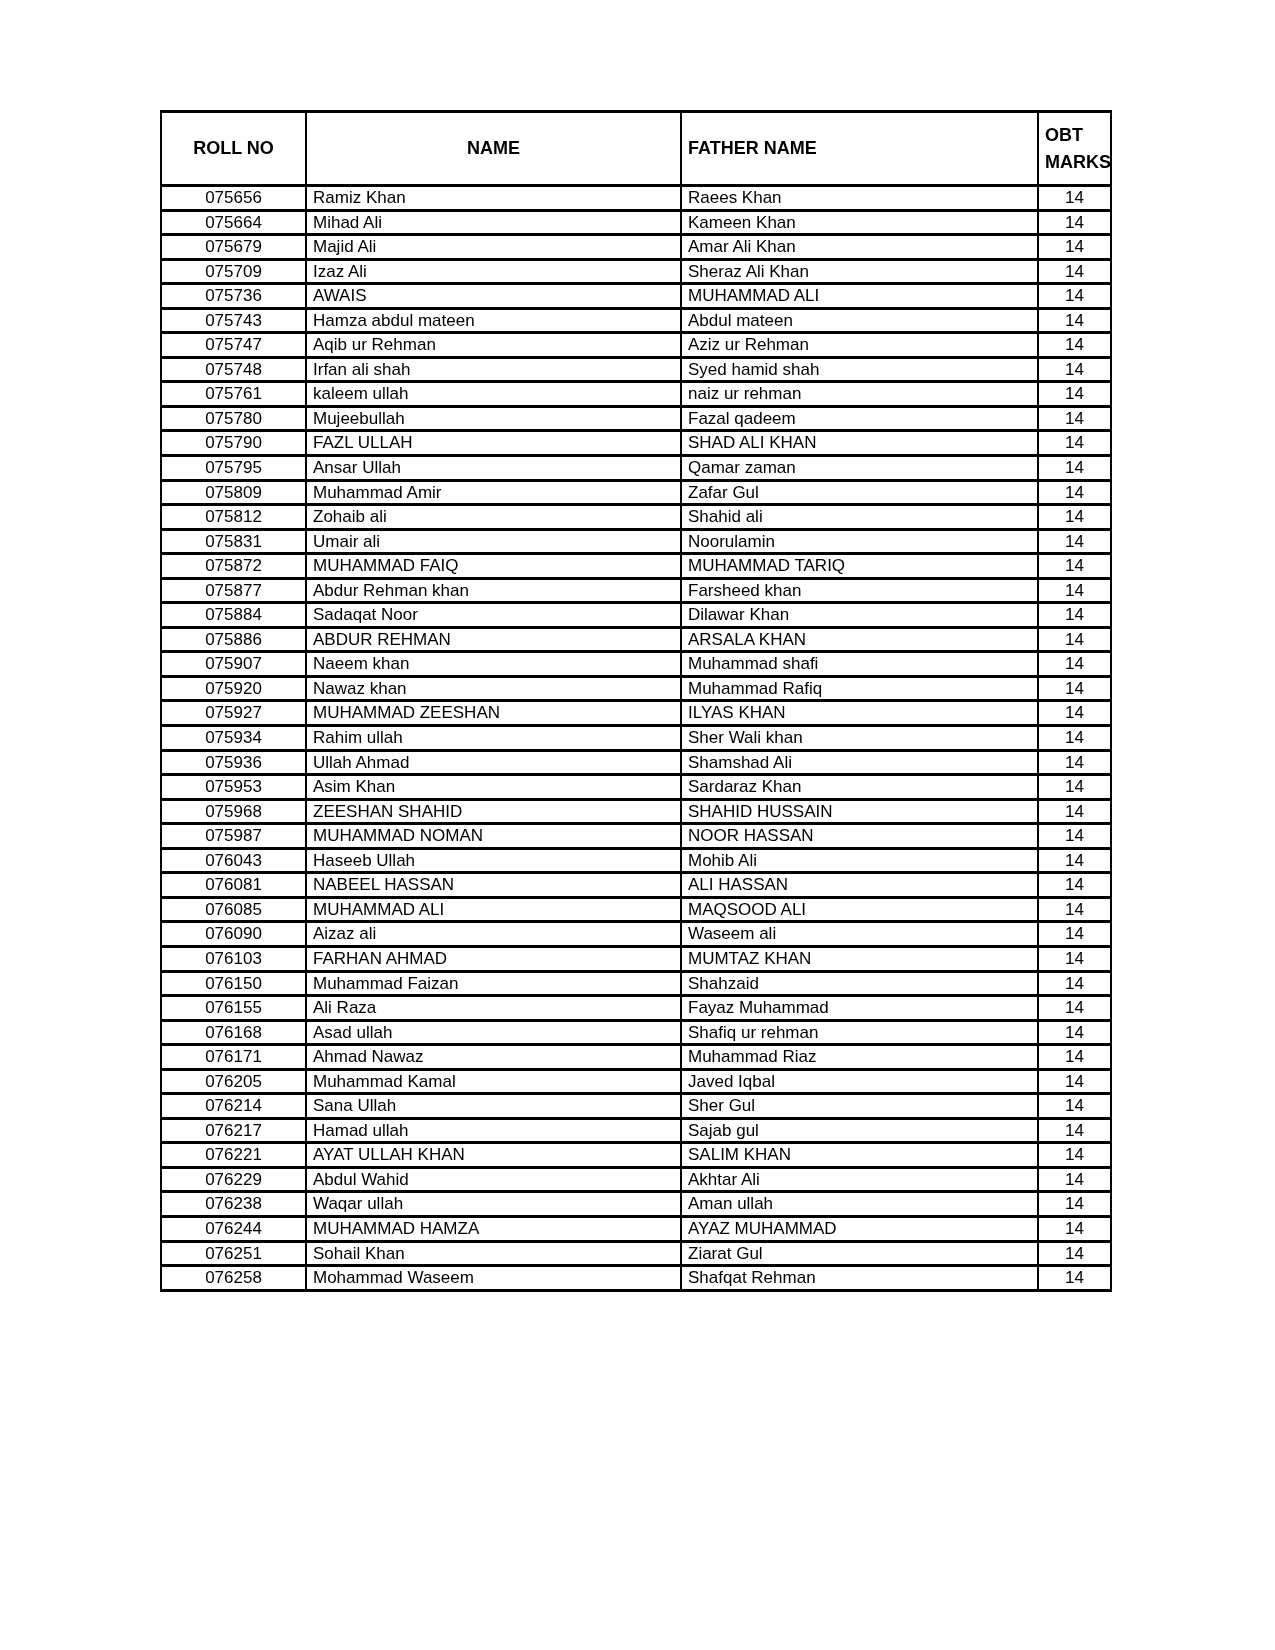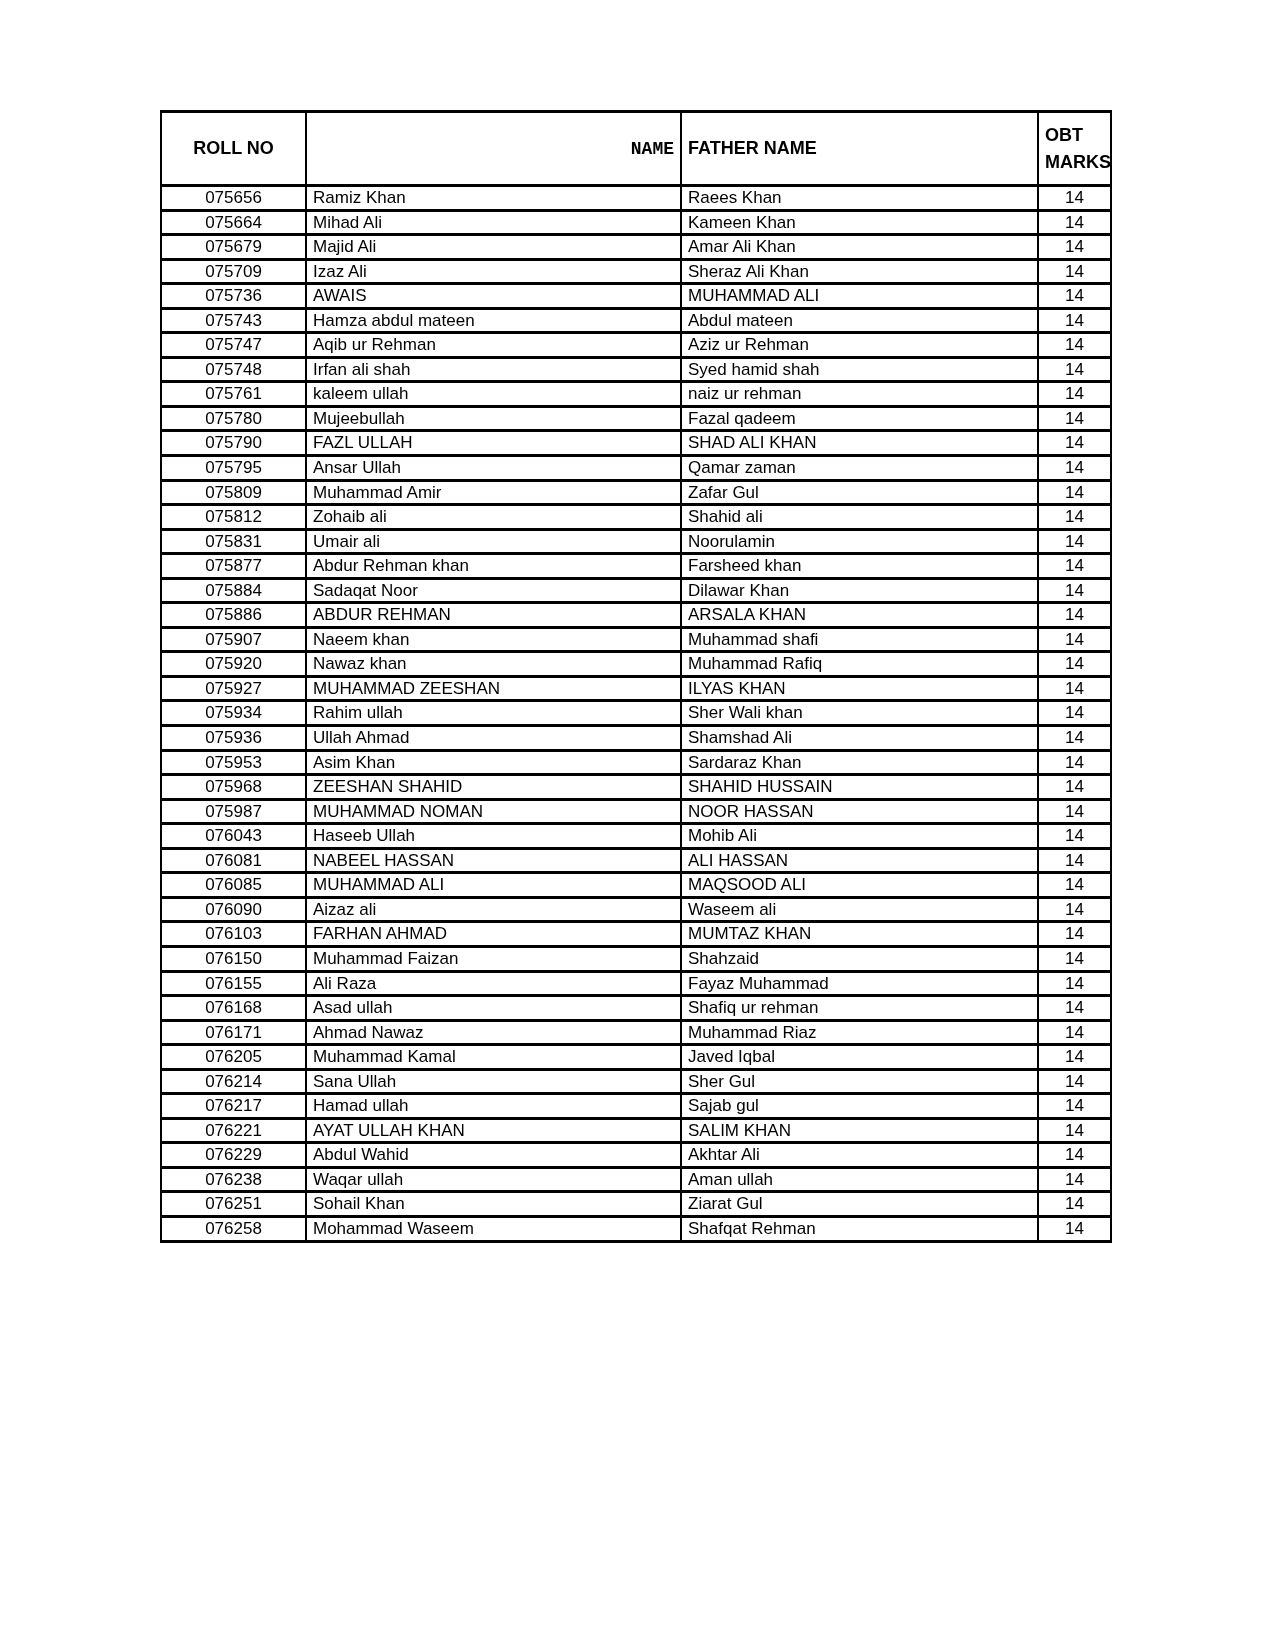--- a/index.html
+++ b/index.html
@@ -35,21 +35,21 @@
   }
   .results-table thead th {
     height: 74px;
     font-size: 18px;
     font-weight: bold;
     padding: 2px 6px;
     vertical-align: middle;
     background: #ffffff;
   }
   .h-roll   { text-align: center; }
-  .h-name   { text-align: right; font-family: Liberation Mono, monospace; }
+  .h-name   { text-align: center; }
   .h-father { text-align: left; }
   .h-marks  { text-align: left; font-size: 16px; line-height: 1.45; }
   .results-table td {
     height: 22px;
     font-size: 17px;
     line-height: 1.15;
     padding: 1px 6px;
     vertical-align: middle;
     background: #ffffff;
   }
@@ -177,20 +177,26 @@
           <td class="cell-name">Shahid ali</td>
           <td class="cell-marks">14</td>
         </tr>
         <tr>
           <td class="cell-roll">075831</td>
           <td class="cell-name">Umair ali</td>
           <td class="cell-name">Noorulamin</td>
           <td class="cell-marks">14</td>
         </tr>
         <tr>
+          <td class="cell-roll">075872</td>
+          <td class="cell-name">MUHAMMAD FAIQ</td>
+          <td class="cell-name">MUHAMMAD TARIQ</td>
+          <td class="cell-marks">14</td>
+        </tr>
+        <tr>
           <td class="cell-roll">075877</td>
           <td class="cell-name">Abdur Rehman khan</td>
           <td class="cell-name">Farsheed khan</td>
           <td class="cell-marks">14</td>
         </tr>
         <tr>
           <td class="cell-roll">075884</td>
           <td class="cell-name">Sadaqat Noor</td>
           <td class="cell-name">Dilawar Khan</td>
           <td class="cell-marks">14</td>
@@ -333,20 +339,26 @@
           <td class="cell-name">Akhtar Ali</td>
           <td class="cell-marks">14</td>
         </tr>
         <tr>
           <td class="cell-roll">076238</td>
           <td class="cell-name">Waqar ullah</td>
           <td class="cell-name">Aman ullah</td>
           <td class="cell-marks">14</td>
         </tr>
         <tr>
+          <td class="cell-roll">076244</td>
+          <td class="cell-name">MUHAMMAD HAMZA</td>
+          <td class="cell-name">AYAZ MUHAMMAD</td>
+          <td class="cell-marks">14</td>
+        </tr>
+        <tr>
           <td class="cell-roll">076251</td>
           <td class="cell-name">Sohail Khan</td>
           <td class="cell-name">Ziarat Gul</td>
           <td class="cell-marks">14</td>
         </tr>
         <tr>
           <td class="cell-roll">076258</td>
           <td class="cell-name">Mohammad Waseem</td>
           <td class="cell-name">Shafqat Rehman</td>
           <td class="cell-marks">14</td>

